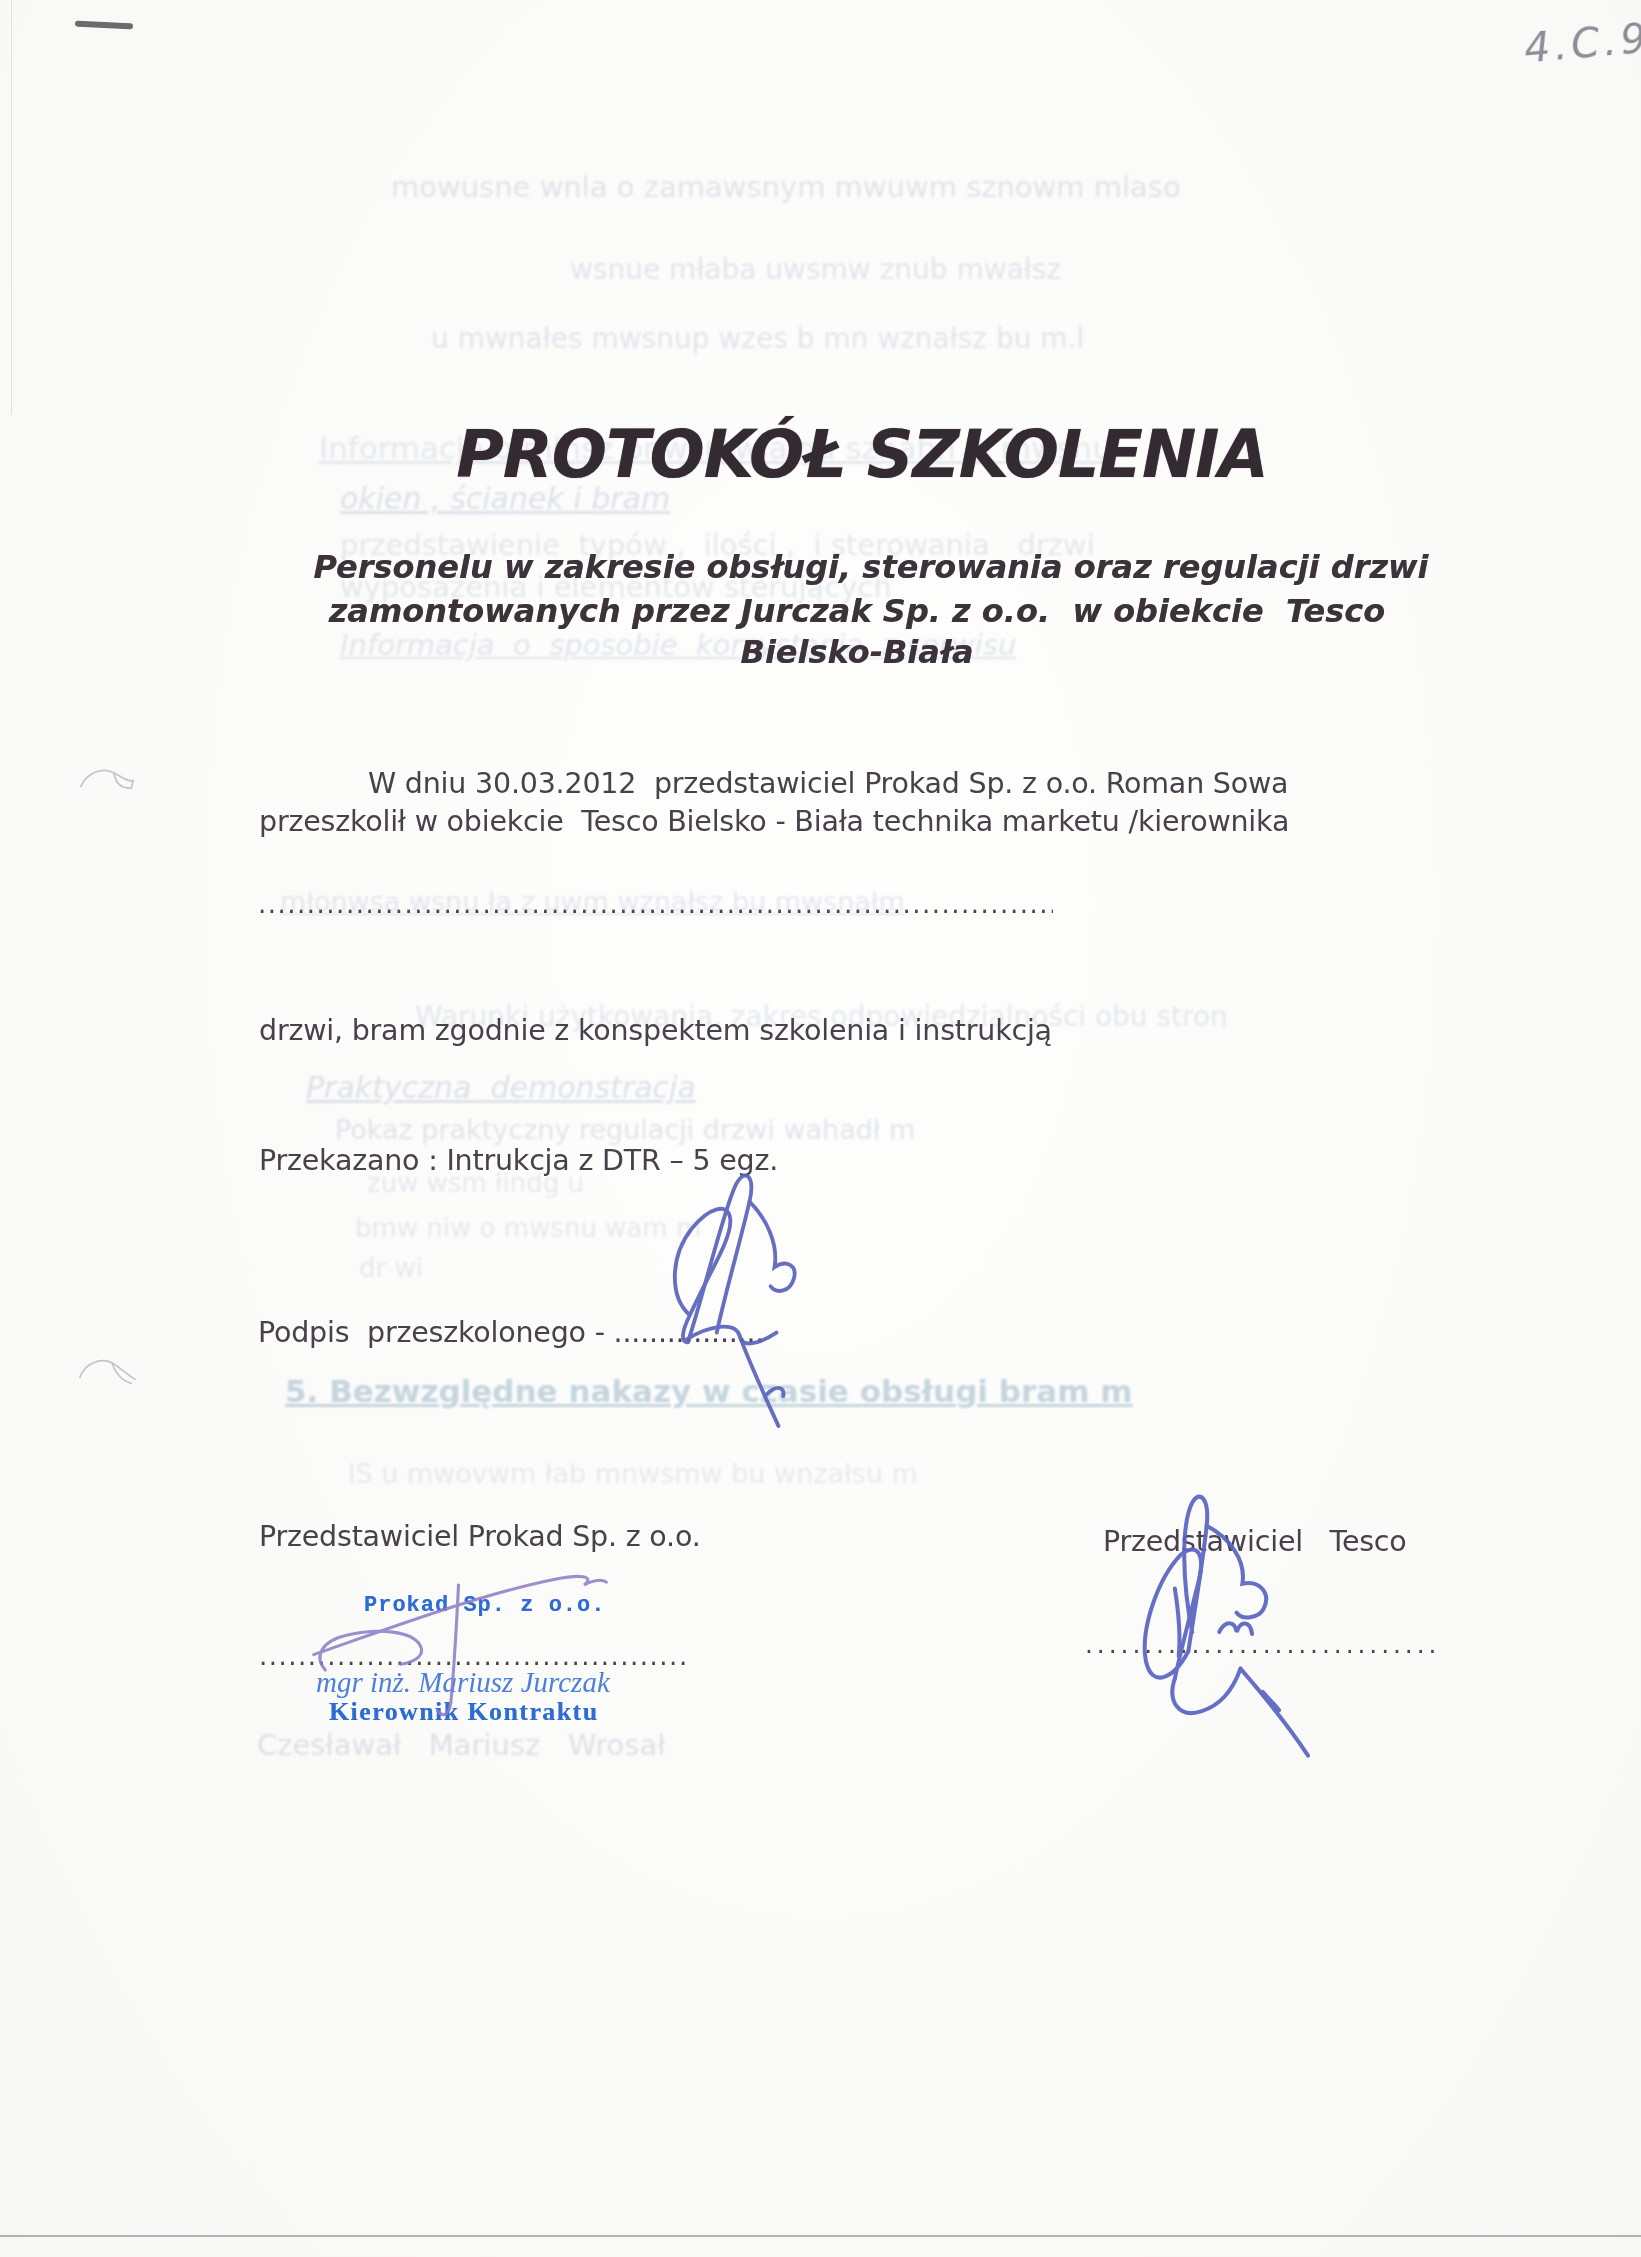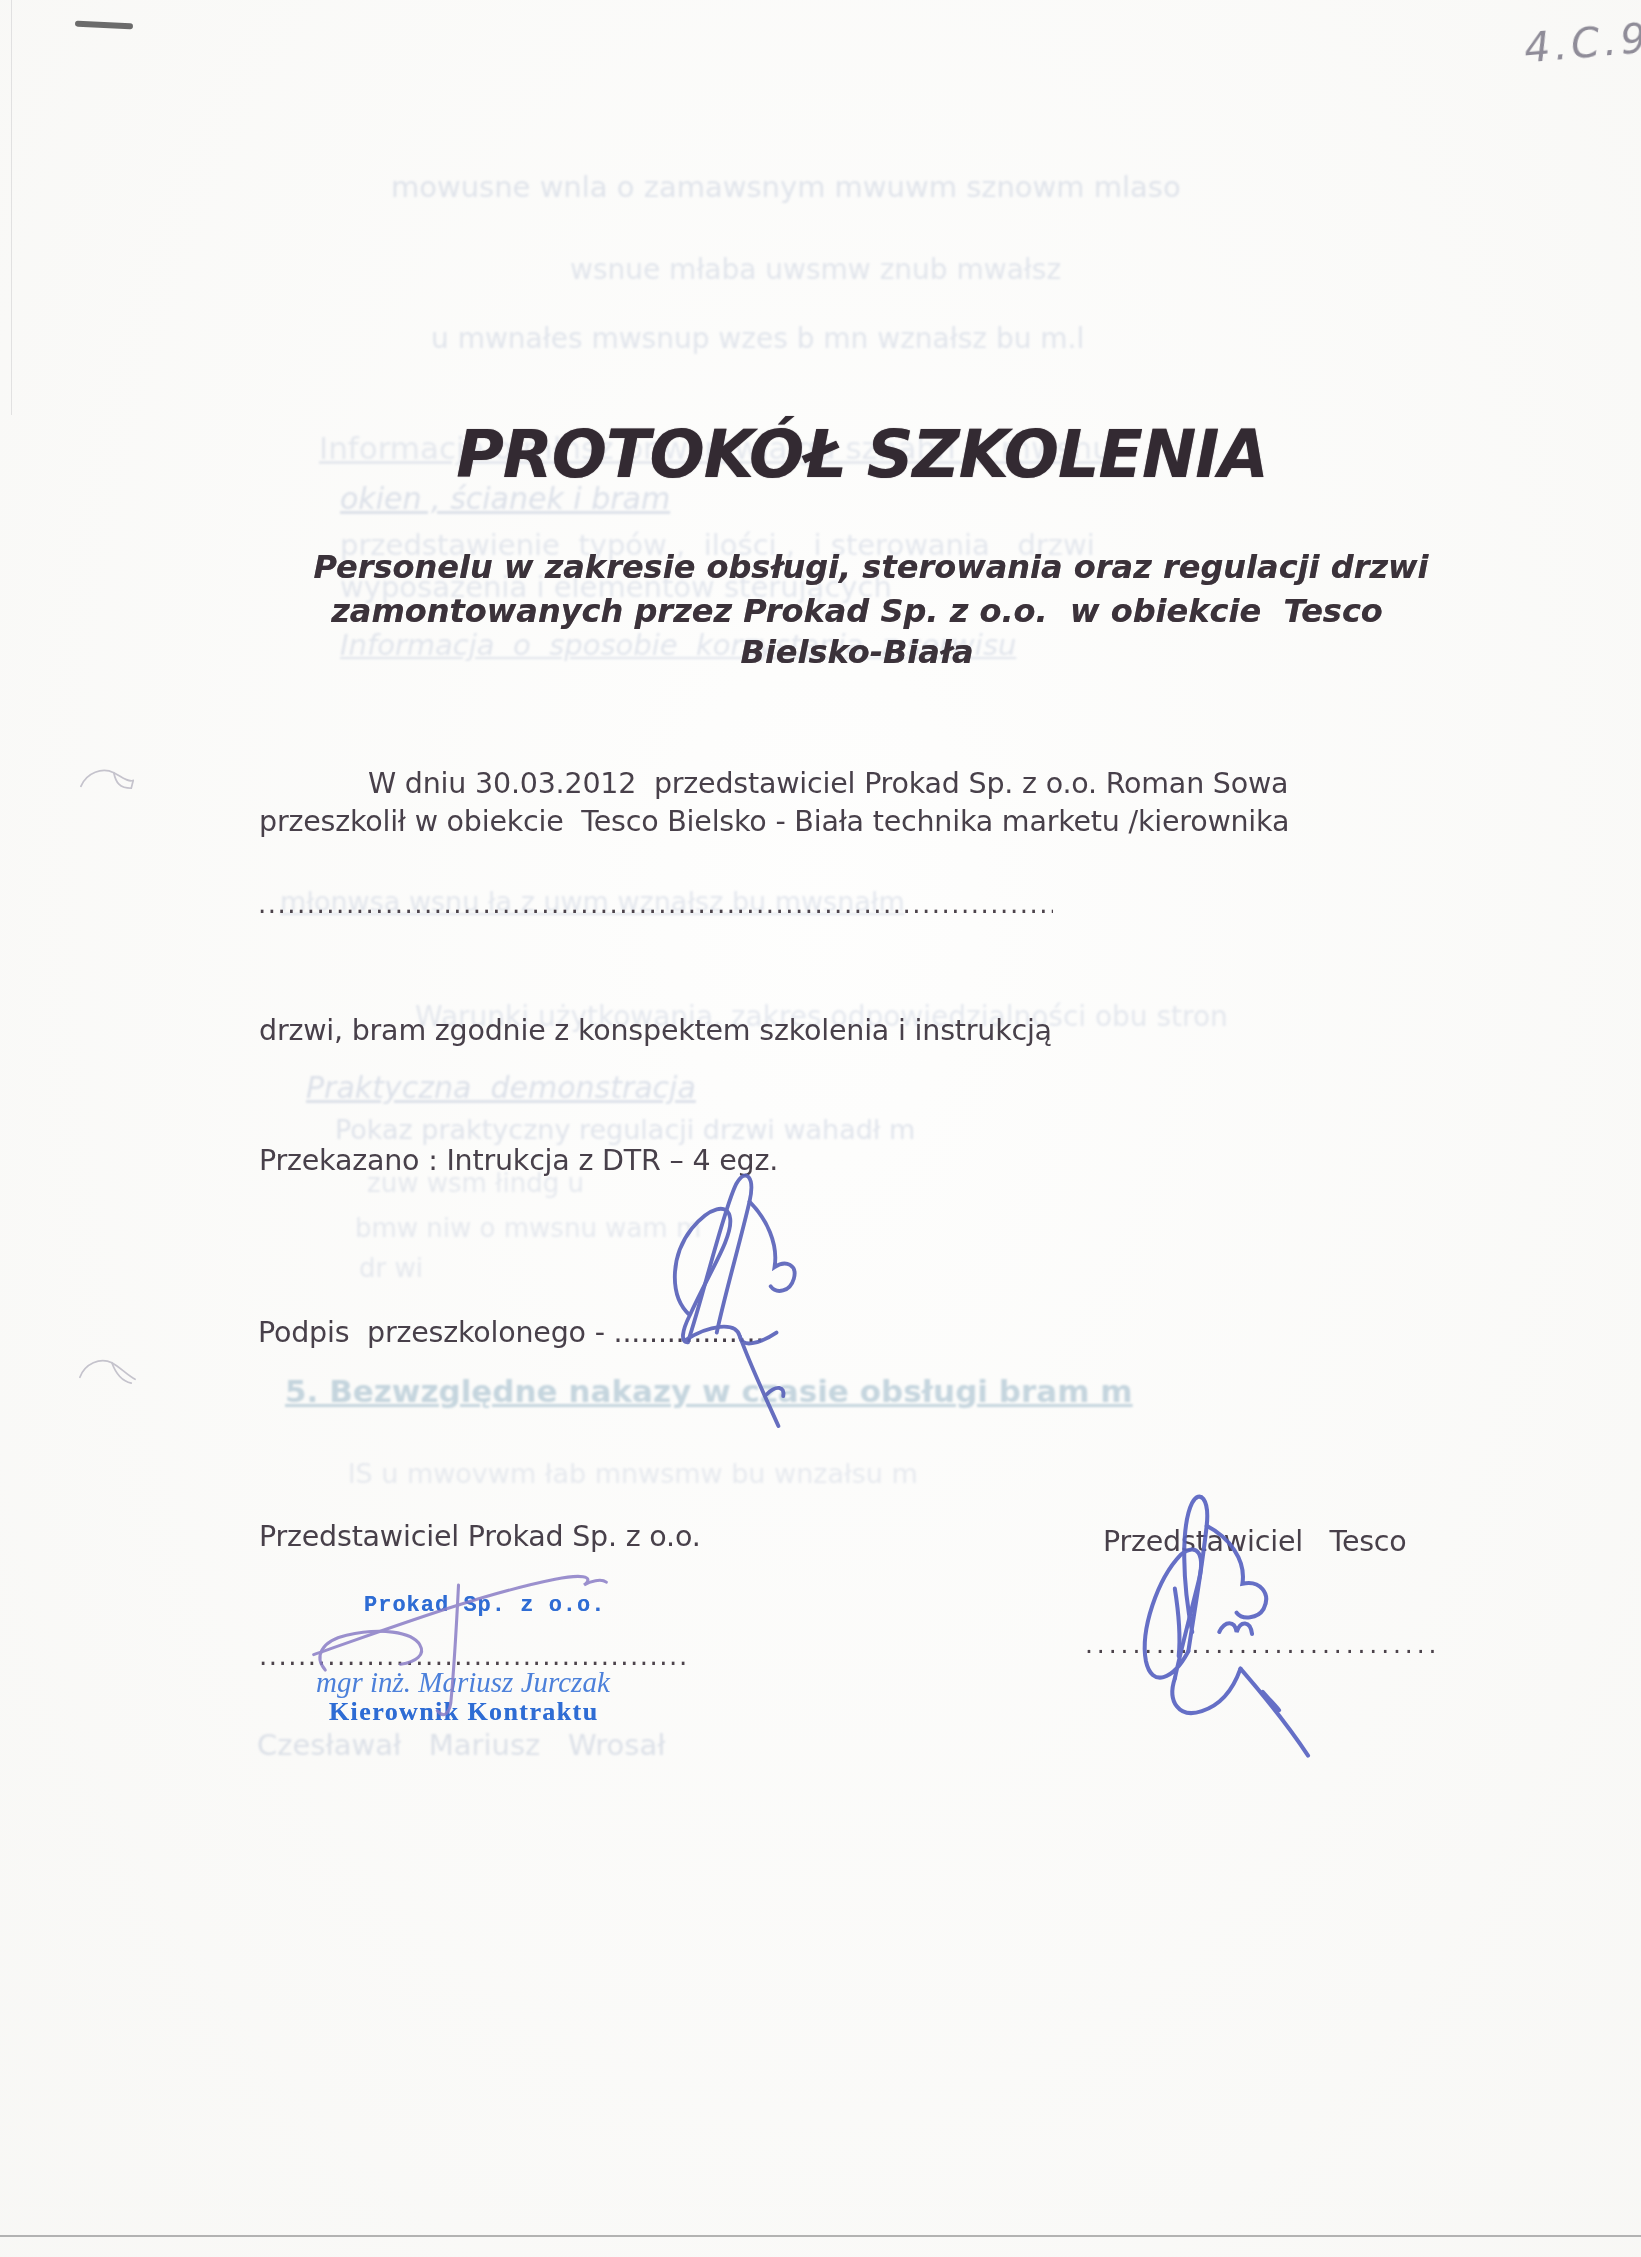--- a/index.html
+++ b/index.html
@@ -70,31 +70,31 @@
       <div class="ghost-line" style="left: 348px; top: 1458px; font-size: 27px; opacity: 0.3;">lS u mwovwm łab mnwsmw bu wnzałsu m</div>
       <div class="ghost-line" style="left: 257px; top: 1728px; font-size: 29px; color: rgb(170, 182, 204); opacity: 0.38;">Czesławał   Mariusz   Wrosał</div>
     </div>
 
   <div class="abs corner-mark" style="left:1524px;top:19.3px;">4.C.9</div>
 
 
   <div class="abs doc-title" style="left:83px;top:417px;width:1558px;">PROTOKÓŁ SZKOLENIA</div>
 
   <div class="abs doc-subtitle" style="left:87px;top:546px;width:1568px;">Personelu w zakresie obsługi, sterowania oraz regulacji drzwi</div>
-  <div class="abs doc-subtitle" style="left:73px;top:590px;width:1568px;">zamontowanych przez Prokad Sp. z o.o.  w obiekcie  Tesco</div>
+  <div class="abs doc-subtitle" style="left:73px;top:590px;width:1568px;">zamontowanych przez Jurczak Sp. z o.o.  w obiekcie  Tesco</div>
   <div class="abs doc-subtitle" style="left:73px;top:631px;width:1568px;">Bielsko-Biała</div>
 
   <div class="abs body-text" style="left:368px;top:764px;">W dniu 30.03.2012  przedstawiciel Prokad Sp. z o.o. Roman Sowa</div>
   <div class="abs body-text" style="left:259px;top:802px;">przeszkolił w obiekcie  Tesco Bielsko - Biała technika marketu /kierownika</div>
 
   <div class="abs dotted" style="left:258px;top:891px;width:795px;">.....................................................................................</div>
 
   <div class="abs body-text" style="left:259px;top:1011px;">drzwi, bram zgodnie z konspektem szkolenia i instrukcją</div>
 
-  <div class="abs body-text" style="left:259px;top:1141px;">Przekazano : Intrukcja z DTR – 4 egz.</div>
+  <div class="abs body-text" style="left:259px;top:1141px;">Przekazano : Intrukcja z DTR – 5 egz.</div>
 
   <div class="abs body-text" style="left:258px;top:1313px;">Podpis  przeszkolonego - .................</div>
 
   <svg class="artifact" style="left:632px;top:1151px;" width="183" height="290" viewBox="0 0 190 300">
     <g fill="none" stroke="#5a63ba" stroke-width="4" stroke-linecap="round" opacity=".92">
       <path d="M 60 170 C 38 150, 40 108, 62 80 C 80 58, 100 52, 102 70 C 104 90, 82 122, 60 170 C 52 186, 50 198, 58 198"></path>
       <path d="M 58 198 C 74 150, 95 60, 108 34 C 118 16, 128 26, 122 52 C 112 95, 96 150, 88 188"></path>
       <path d="M 122 52 C 140 70, 152 96, 148 120 C 160 112, 172 118, 168 132 C 164 146, 150 148, 144 140"></path>
       <path d="M 55 196 C 80 180, 108 176, 112 192 C 114 204, 132 200, 150 188"></path>
       <path d="M 112 192 C 124 225, 140 258, 152 285"></path>

